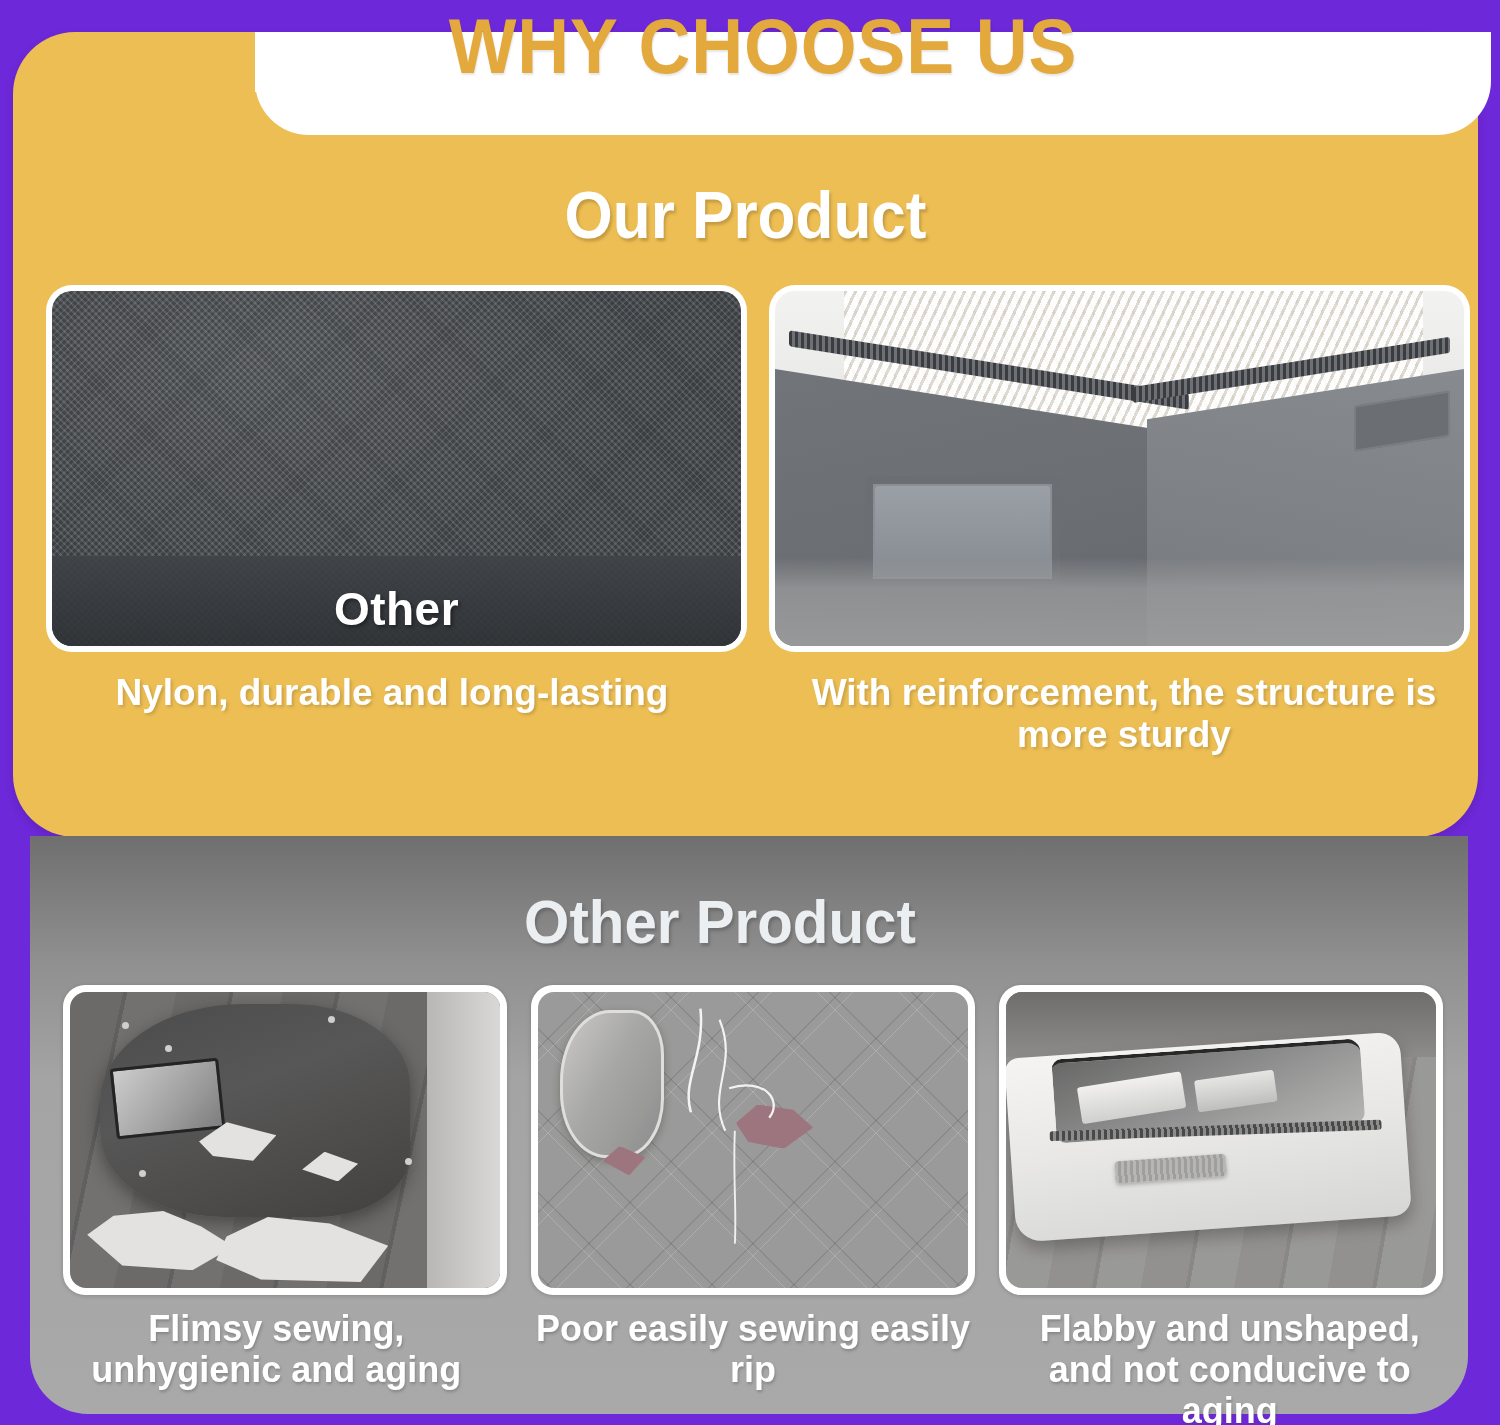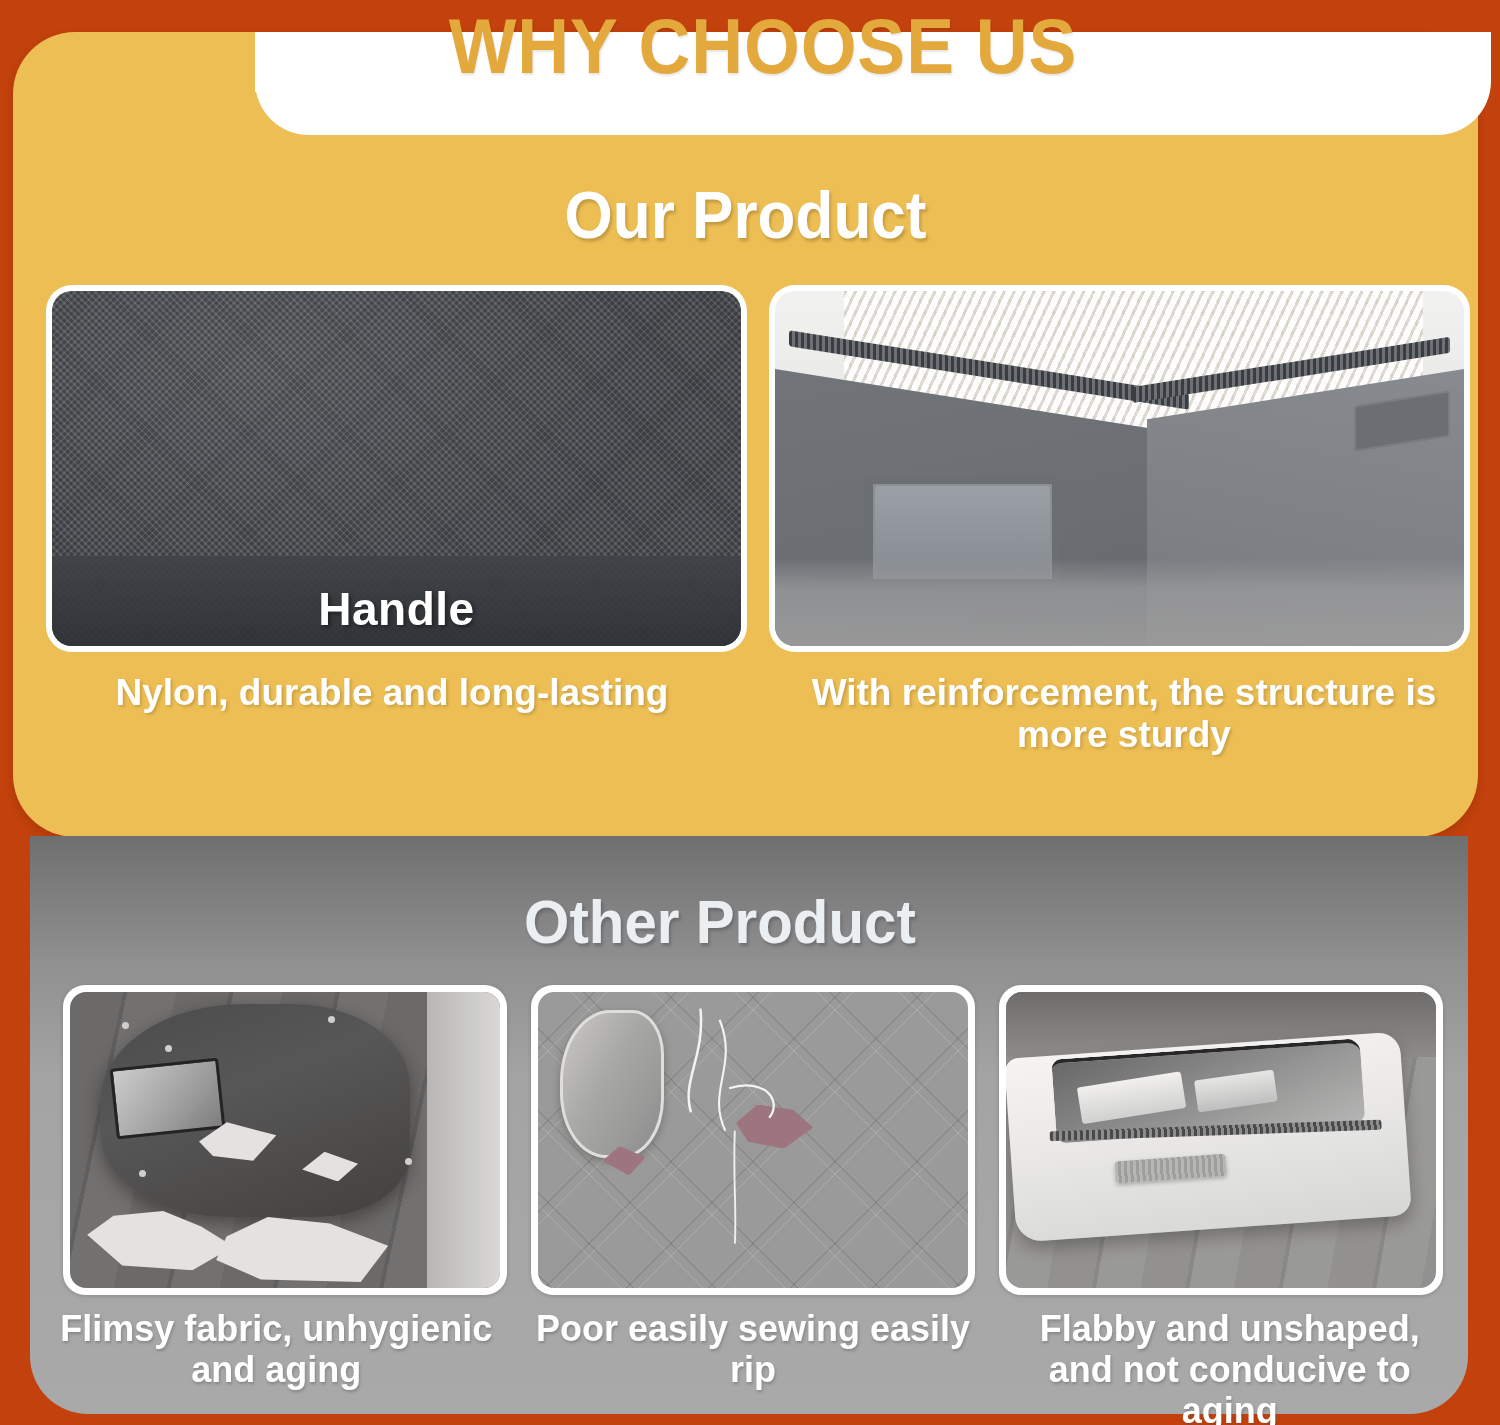--- a/index.html
+++ b/index.html
@@ -1,20 +1,20 @@
 <!DOCTYPE html>
 <html><head>
 <meta charset="utf-8">
 <style>
   html,body{margin:0;padding:0;background:#ffffff;}
   body{width:1500px;height:1425px;position:relative;overflow:hidden;
        font-family:"Liberation Sans","DejaVu Sans",sans-serif;}
 
   
-  #page{position:absolute;inset:0;background:#c2410c;}
+  #page{position:absolute;inset:0;background:#6d28d9;}
 
   
   .panel-yellow{
     position:absolute;left:13px;top:32px;width:1465px;height:805px;
     background:#edbe54;
     border-radius:62px 62px 62px 62px;
     box-shadow:0 4px 10px rgba(0,0,0,.12);
   }
   
   .notch{
@@ -313,21 +313,21 @@
 
     <div class="sect-title-our">Our Product</div>
 
     <div class="cards-top">
 
       <div class="card">
         <div class="shot">
           <div class="img-fabric"></div>
           <div class="fabric-band"></div>
           <div class="label-scrim"></div>
-          <div class="card-label">Handle</div>
+          <div class="card-label">Other</div>
         </div>
       </div>
 
 
       <div class="card">
         <div class="shot">
           <div class="img-support">
             <div class="sup-knit"></div>
             <div class="sup-face-left"></div>
             <div class="sup-face-right"></div>
@@ -404,18 +404,18 @@
             <div class="fl-zip"></div>
             <div class="fl-handle"></div>
           </div>
         </div>
       </div>
     </div>
 
   </div>
 
   <div class="caps-bot">
-    <div class="cap-bot">Flimsy fabric, unhygienic and aging</div>
+    <div class="cap-bot">Flimsy sewing, unhygienic and aging</div>
     <div class="cap-bot">Poor easily sewing easily rip</div>
     <div class="cap-bot">Flabby and unshaped, and not conducive to aging</div>
   </div>
 
 </div>
 
 </body></html>

